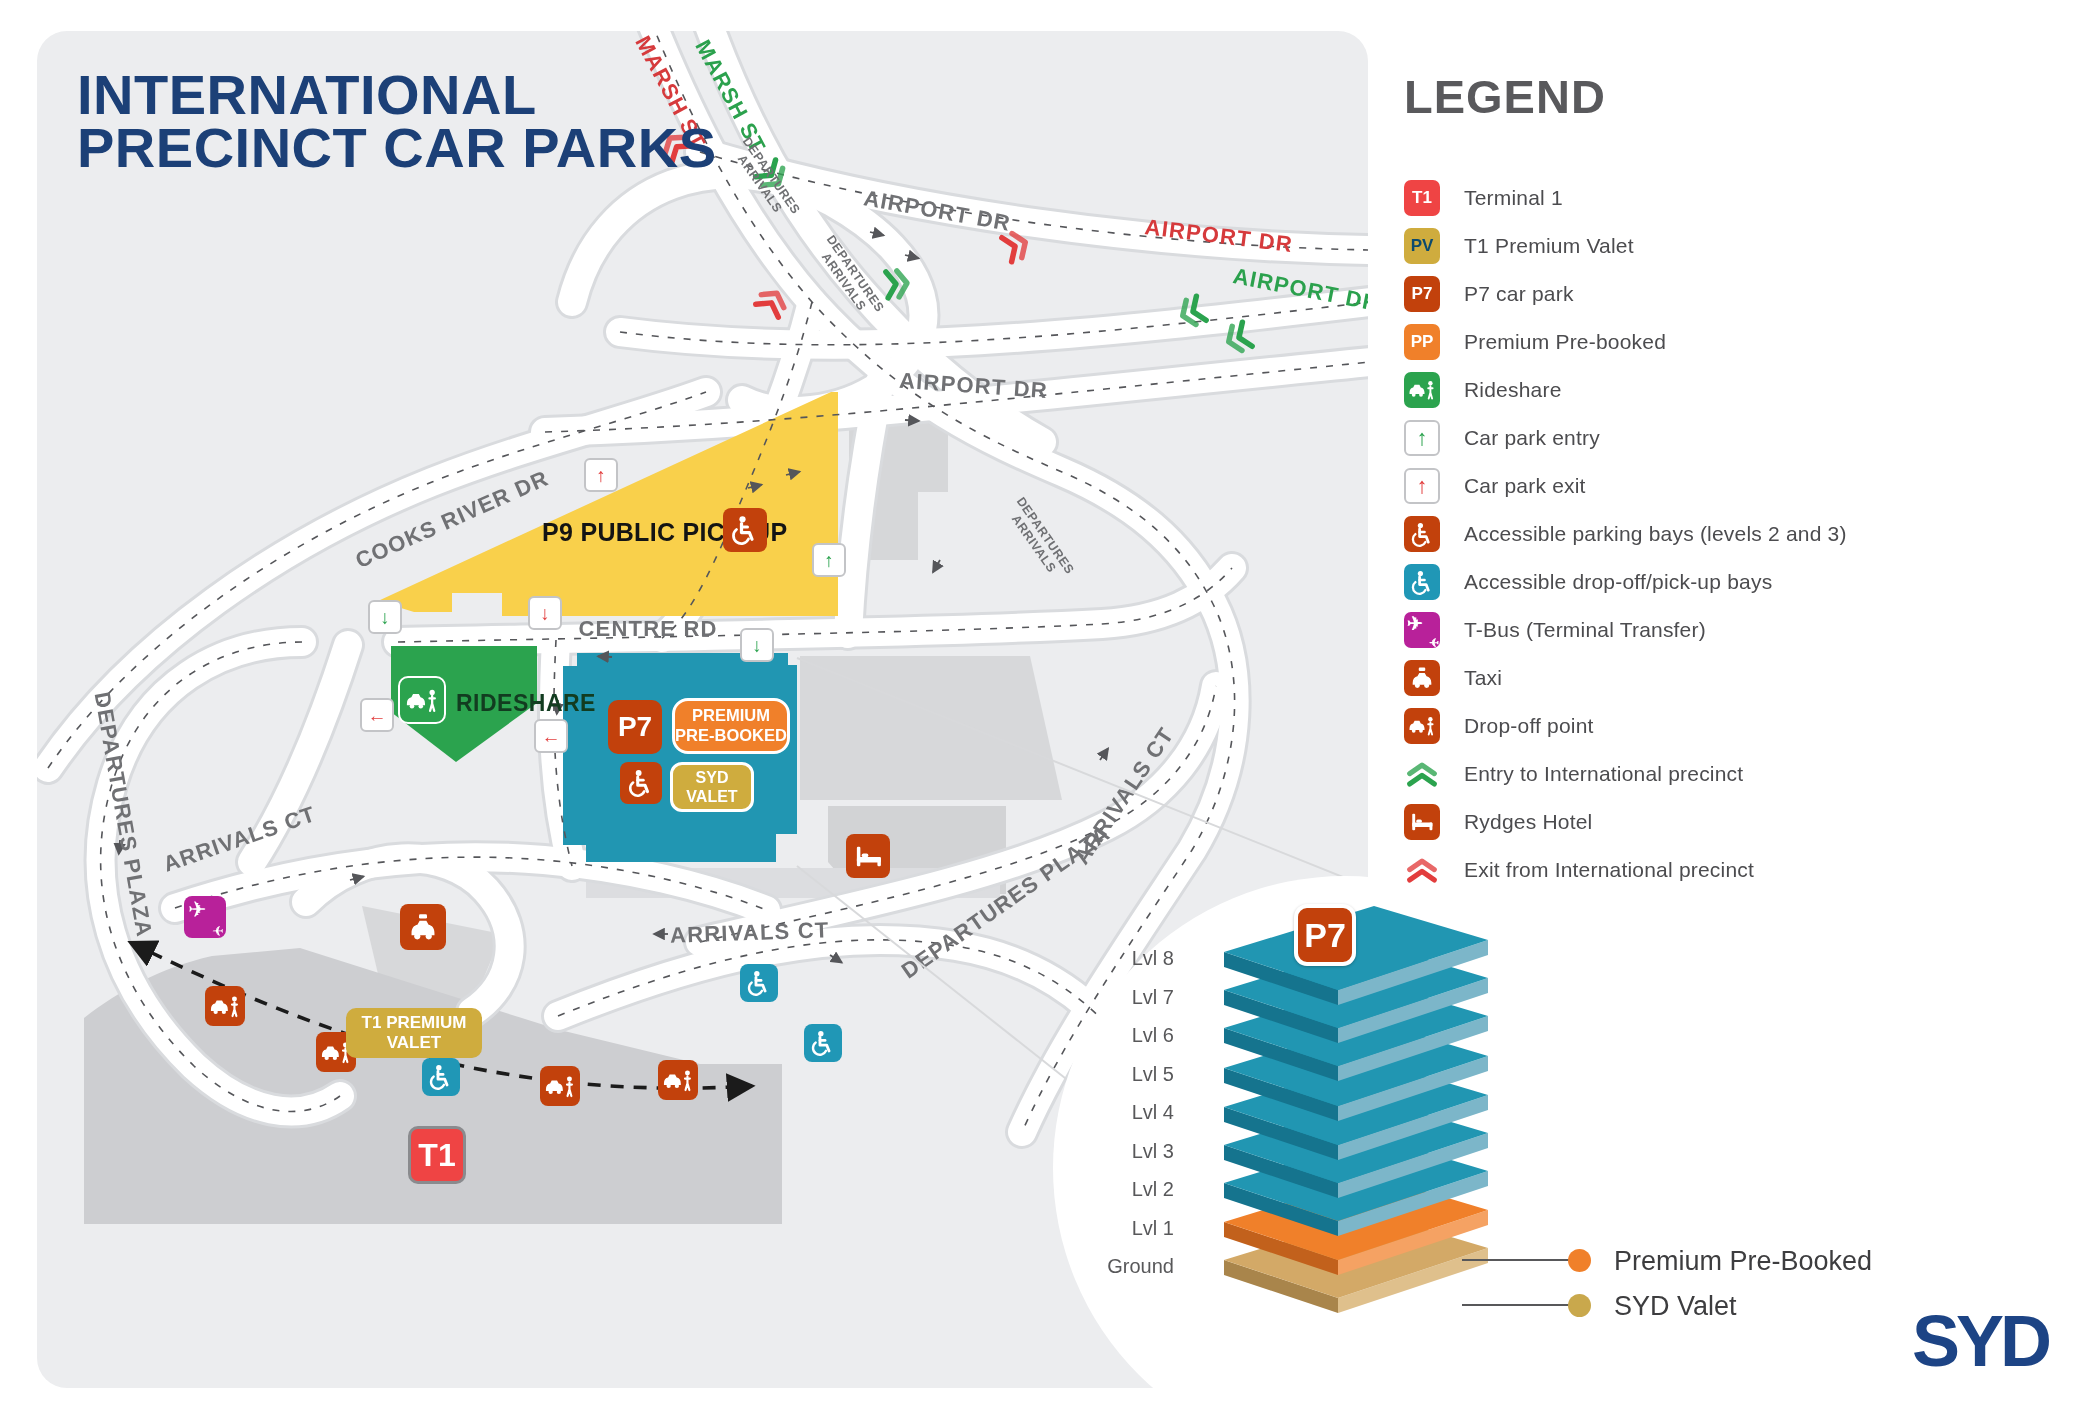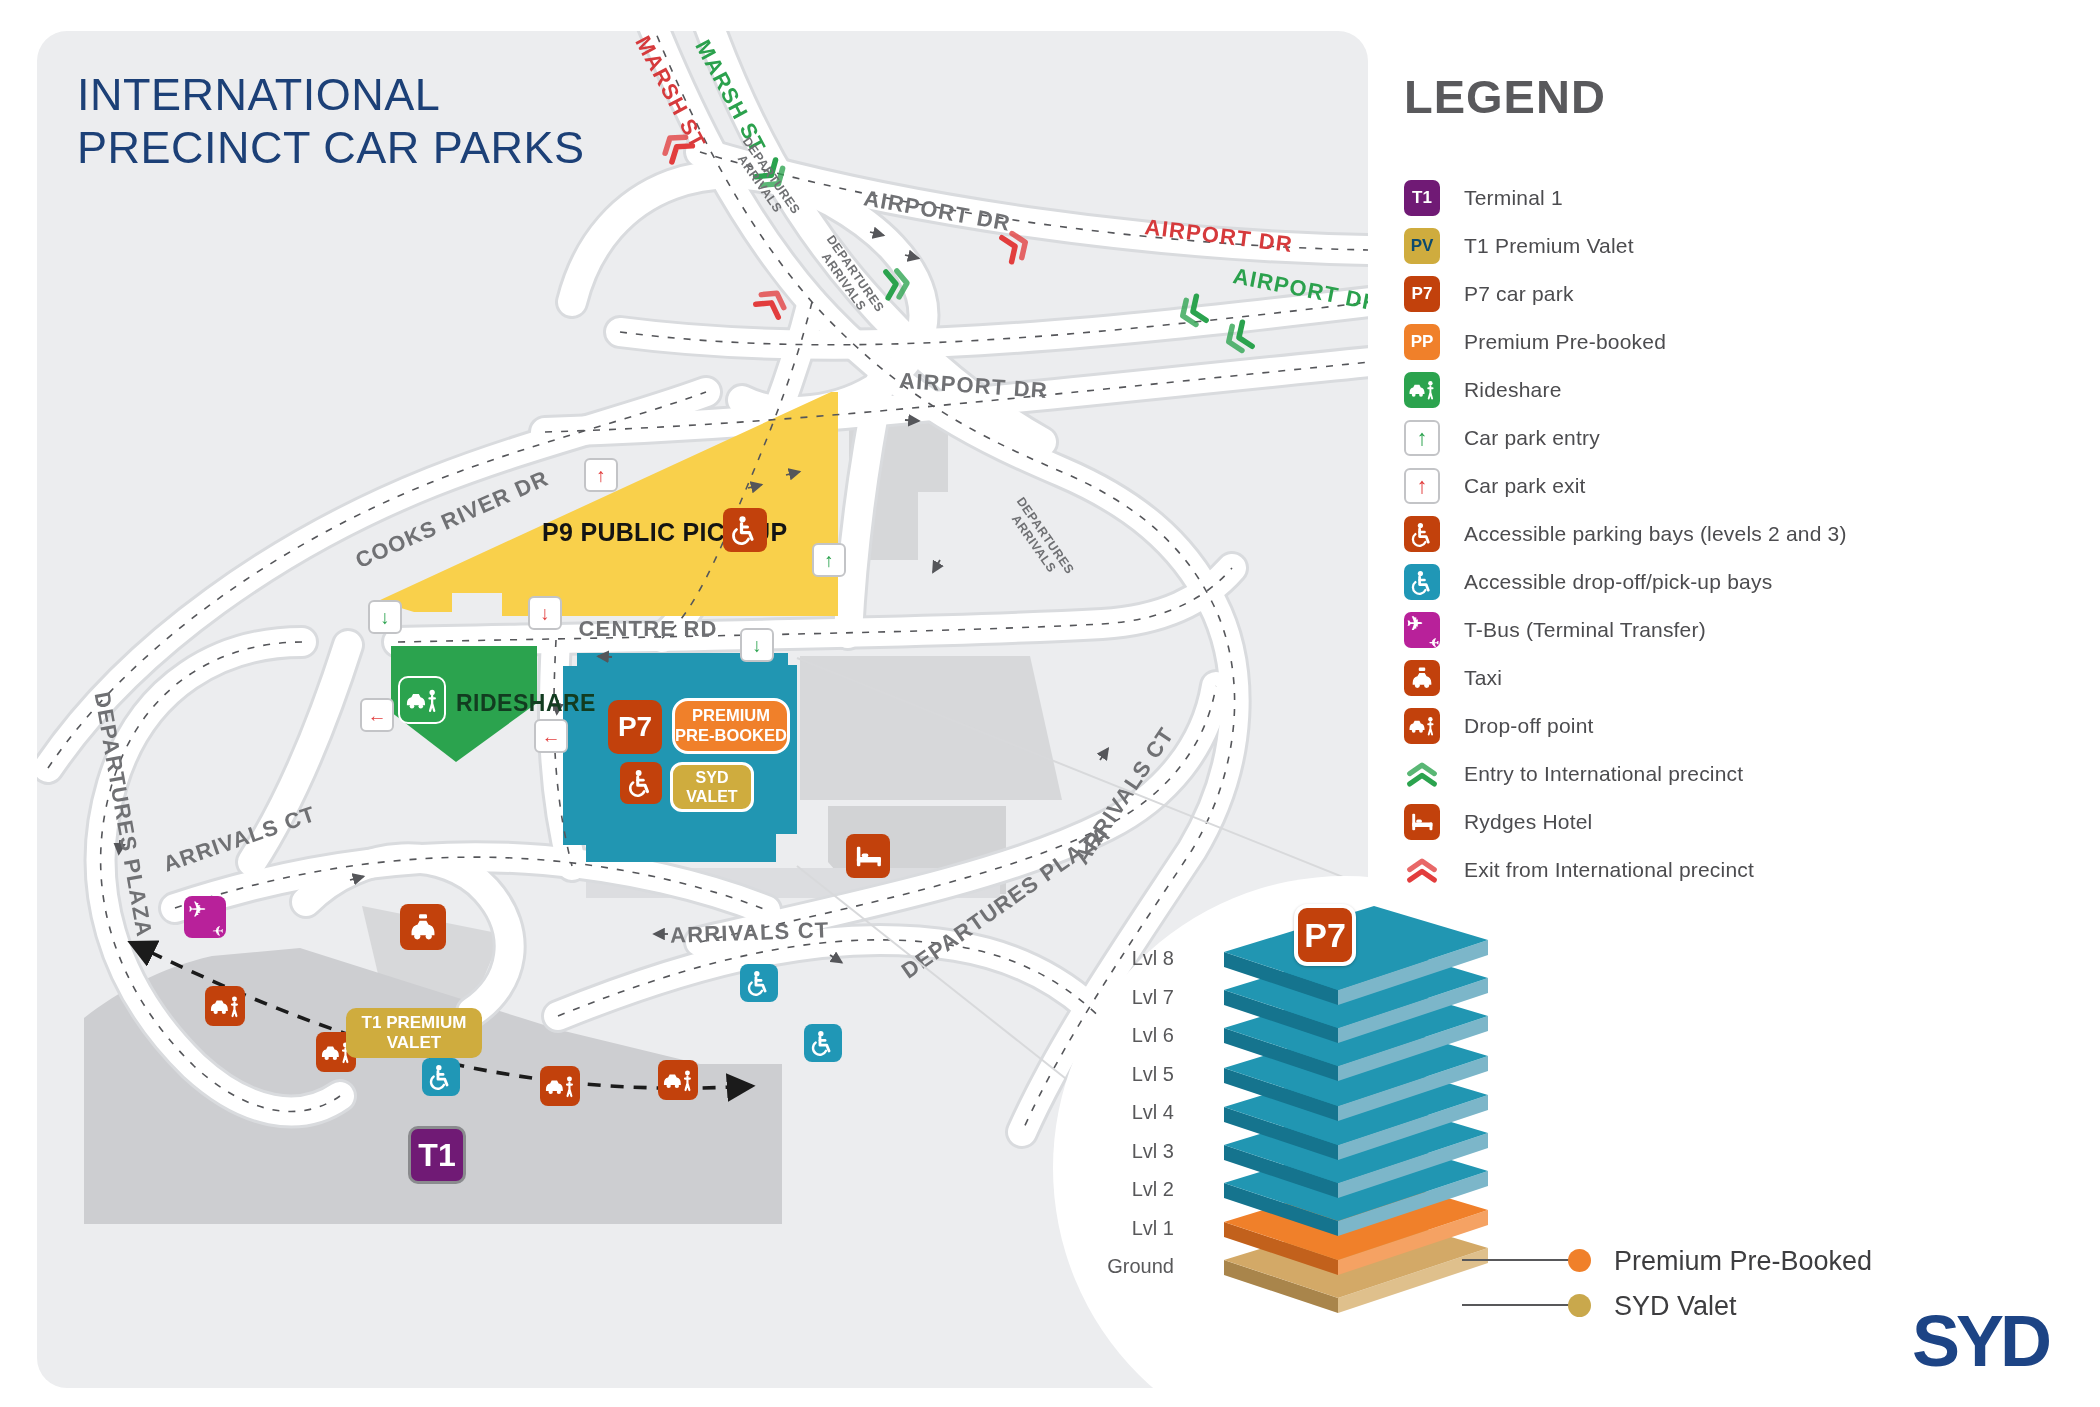--- a/index.html
+++ b/index.html
@@ -21,21 +21,21 @@
   .chev-g{color:#2BA34E;} .chev-r{color:#E23D3D;}
 
   
   .sq{display:flex;align-items:center;justify-content:center;border-radius:8px;box-sizing:border-box;}
   .bg-black{background:#c2410c;color:#fff;}
   .bg-teal{background:#2097B6;color:#fff;}
   .bg-green{background:#2BA34E;color:#fff;}
   .bg-magenta{background:#B8219A;color:#fff;}
   .bg-gold{background:#CFAC3E;color:#0c4a6e;}
   .bg-orange{background:#F0802A;color:#fff;}
-  .bg-gray{background:#701a75;color:#fff;}
+  .bg-gray{background:#ef4444;color:#fff;}
   .arrow-badge{width:30px;height:30px;background:#fff;border:2px solid #c3c4c7;border-radius:6px;
                display:flex;align-items:center;justify-content:center;font-weight:900;font-size:19px;line-height:1;}
   .ag{color:#2BA34E;} .ar{color:#E23D3D;}
   .txtbadge{display:flex;align-items:center;justify-content:center;text-align:center;
             color:#fff;font-weight:800;box-sizing:border-box;}
   .planes{position:relative;width:100%;height:100%;}
   .planes .p1{position:absolute;left:4px;top:1px;font-size:22px;}
   .planes .p2{position:absolute;right:2px;bottom:-1px;font-size:14px;transform:scaleX(-1);}
 
   
@@ -51,21 +51,21 @@
 
   
   .lvl-col{position:absolute;left:1056px;top:939px;width:118px;}
   .lvl-col div{height:38.5px;line-height:38.5px;text-align:right;font-size:20px;color:#58585a;}
   .callout-line{position:absolute;border-top:2px solid #58585a;width:112px;height:0;}
   .dot{position:absolute;width:23px;height:23px;border-radius:50%;}
   .callout-text{position:absolute;font-size:27px;color:#3d3d3f;font-weight:500;}
 
   .logo{position:absolute;left:1912px;top:1300px;font-size:72px;font-weight:800;color:#1d4485;
         letter-spacing:-4px;}
-  .title{position:absolute;left:77px;top:68px;font-size:45px;line-height:53px;font-weight:400;
+  .title{position:absolute;left:77px;top:68px;font-size:56px;line-height:53px;font-weight:700;
          color:#1C4077;letter-spacing:.5px;}
 </style>
 </head>
 <body>
 
 <div class="stage">
 
 <svg class="map" width="2100" height="1407" viewBox="0 0 2100 1407">
   <defs>
     <path id="r1" fill="none" d="M645,6 C690,120 742,222 812,302 C902,402 992,442 1062,472 C1132,502 1182,542 1212,602 C1244,664 1246,760 1192,850 C1130,944 1062,1042 1022,1132"></path>

